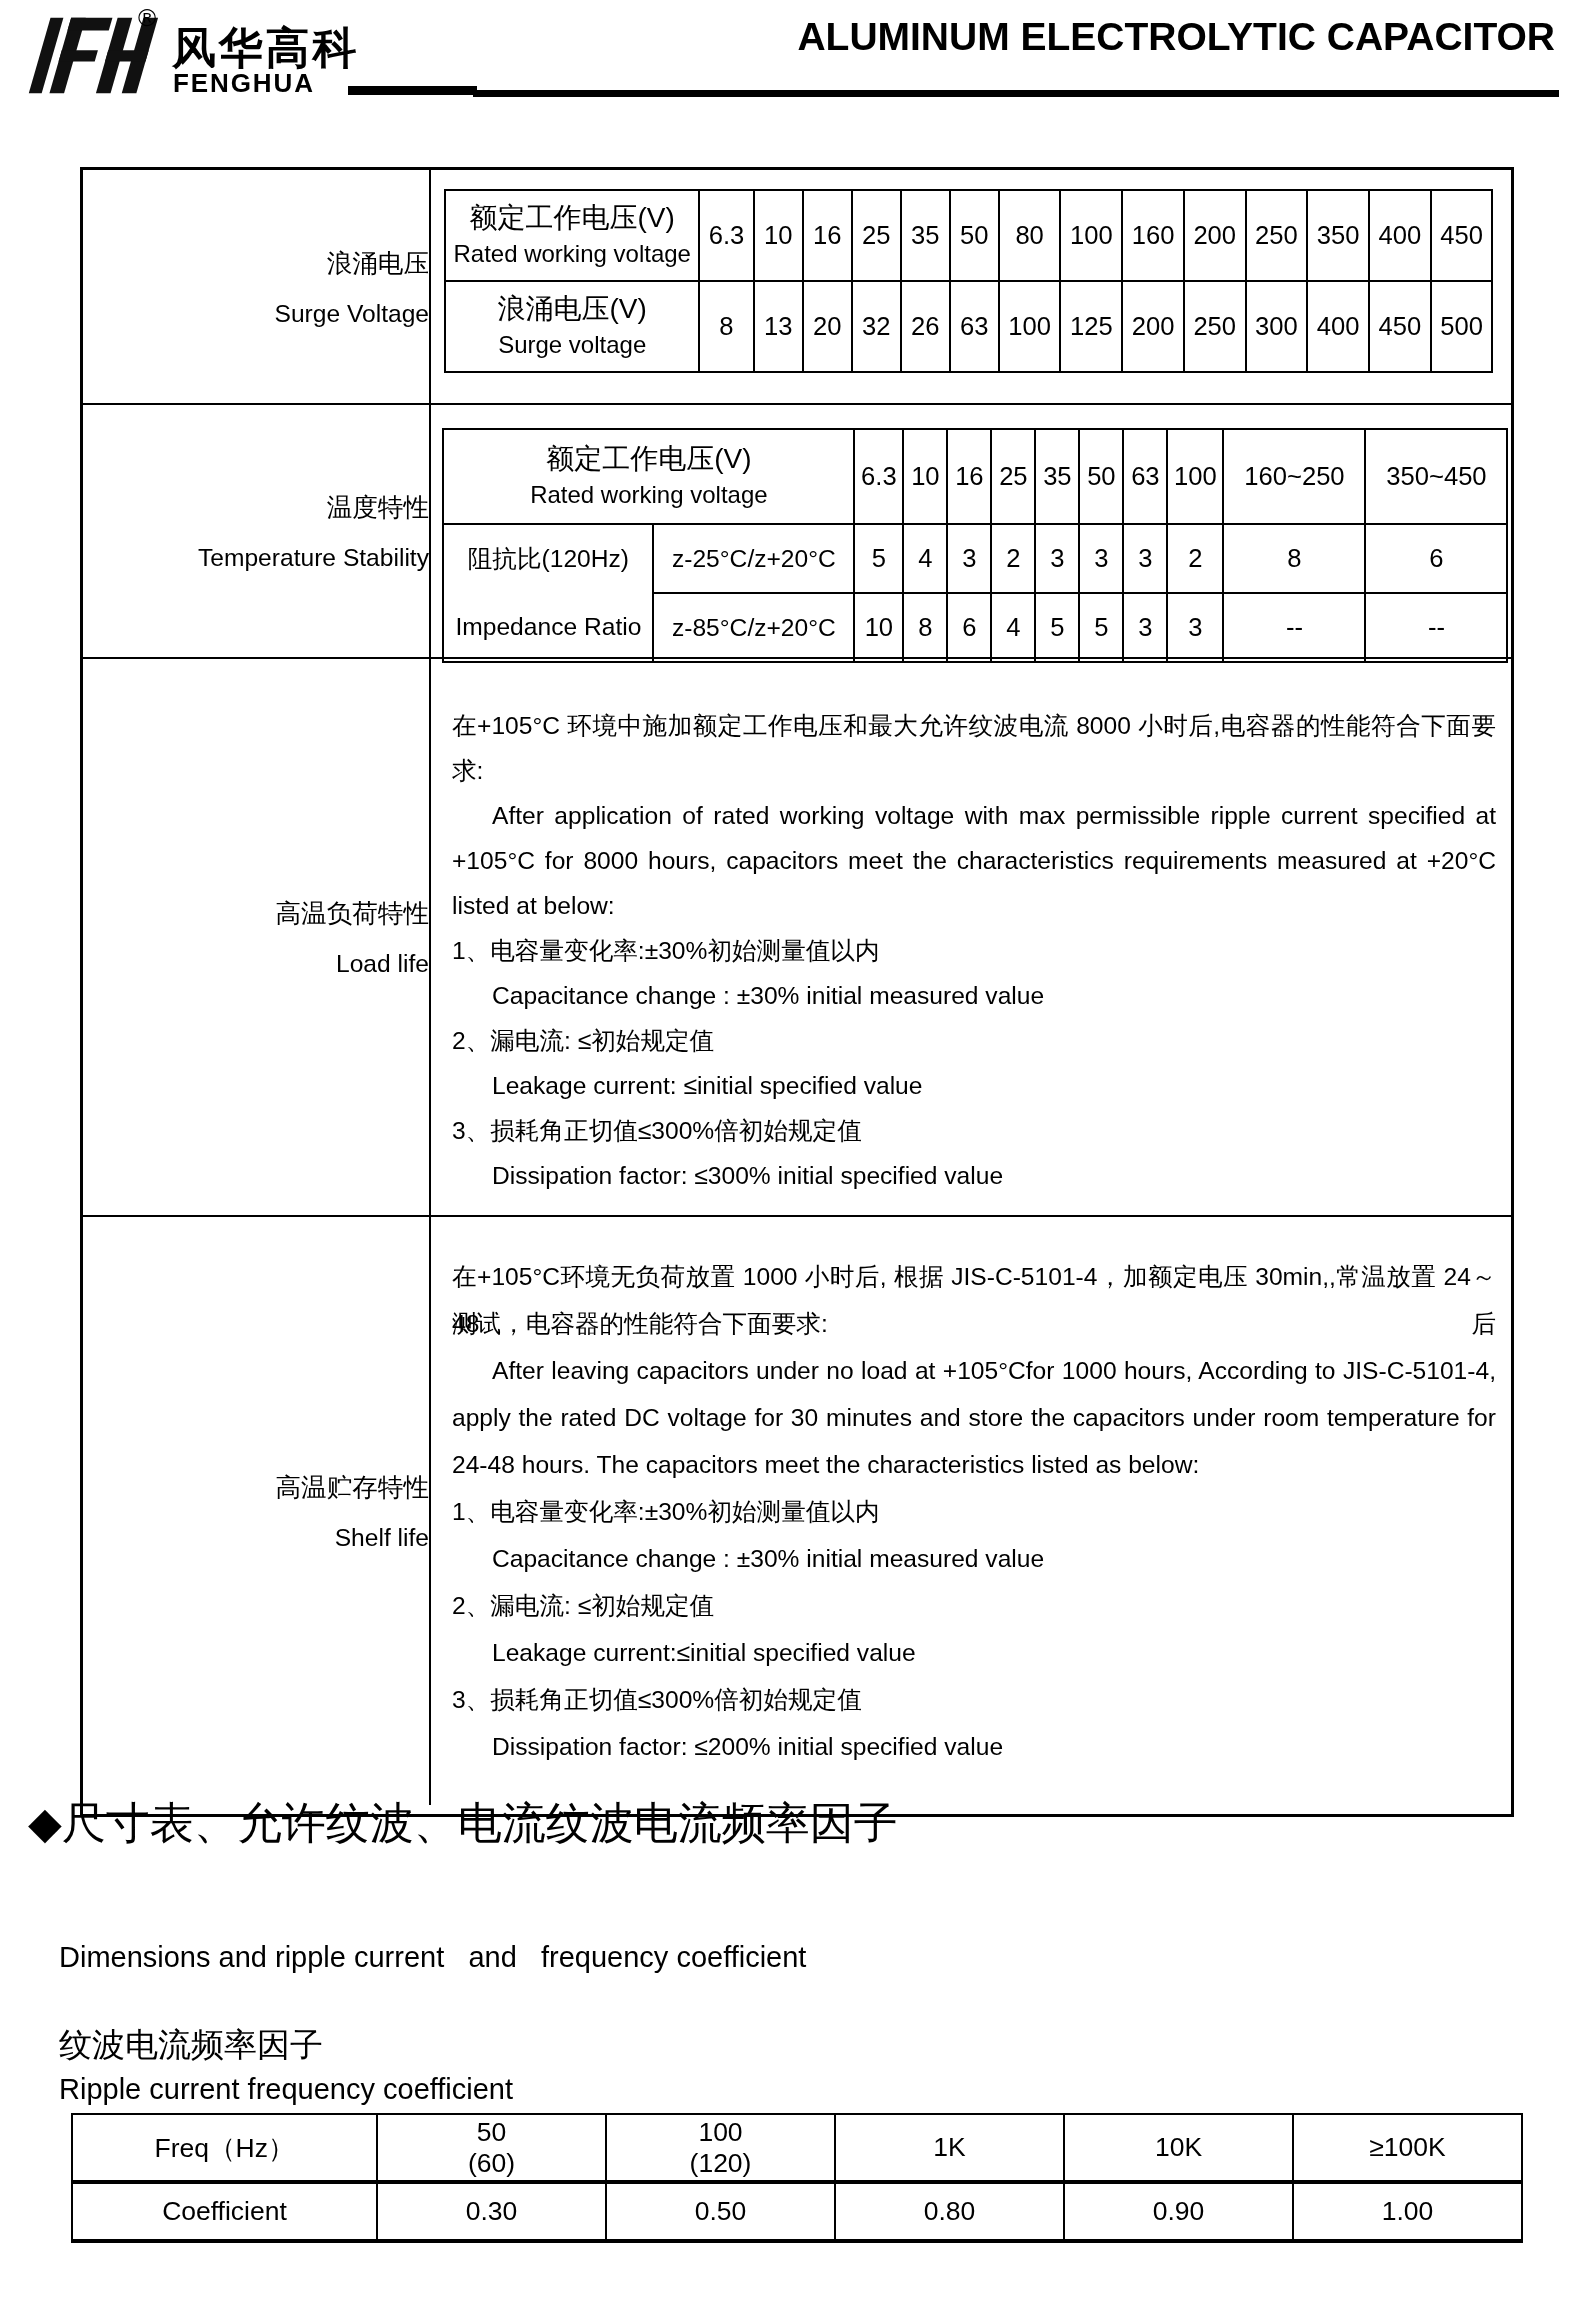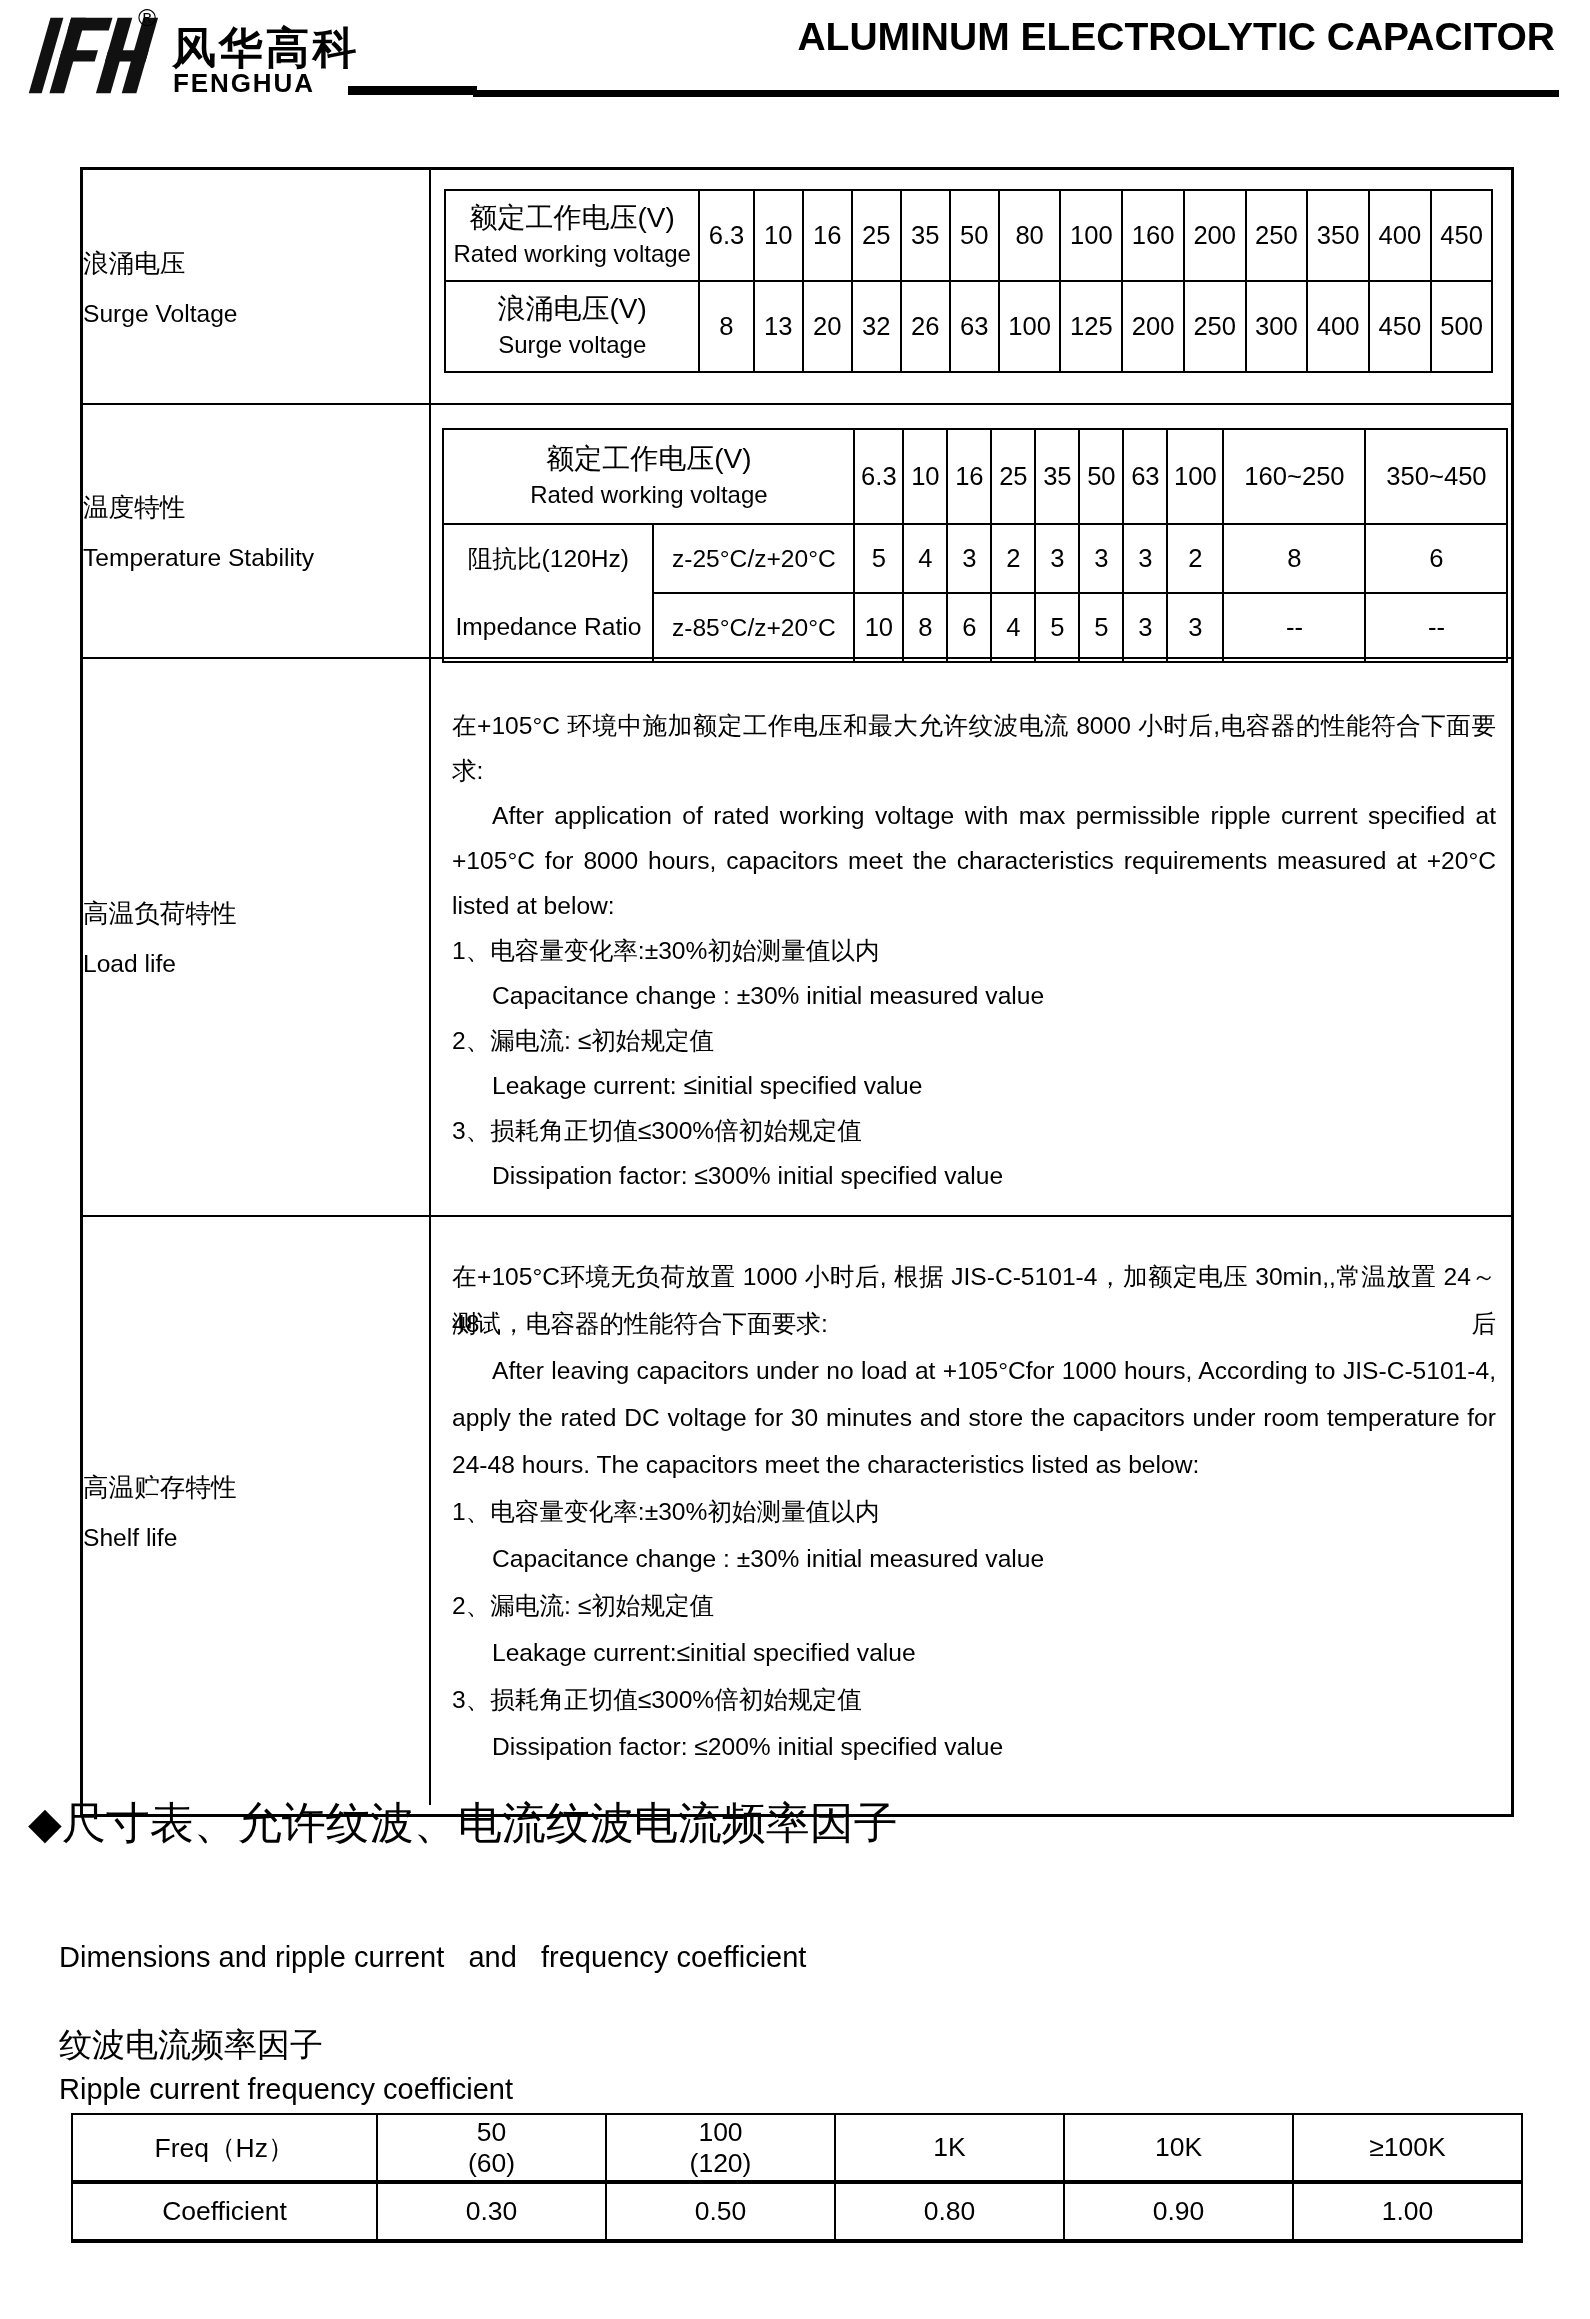--- a/index.html
+++ b/index.html
@@ -25,21 +25,21 @@
   
   .mtable{position:absolute;left:80px;top:167px;width:1434px;height:1650px;border:3.8px solid #000;}
   .mrow{display:flex;border-bottom:2.8px solid #000;}
   .mrow:last-child{border-bottom:none;}
   .r1{height:235px;}
   .r2{height:254px;}
   .r3{height:558px;}
   .r4{height:588px;}
   .mlabel{
     width:348px;flex:0 0 348px;border-right:2.8px solid #000;
-    display:flex;flex-direction:column;justify-content:center;align-items:flex-start;gap:19px;
+    display:flex;flex-direction:column;justify-content:center;align-items:flex-end;gap:19px;
     text-align:center;
   }
   .mlabel .cn{font-size:25.6px;}
   .mlabel .en{font-size:24.6px;}
   .mcontent{flex:1 1 auto;position:relative;}
 
   
   .ntable{border-collapse:collapse;}
   .ntable td{border:2.8px solid #000;text-align:center;vertical-align:middle;font-size:25.6px;}
   .surge{margin:19px 0 0 13.2px;}

